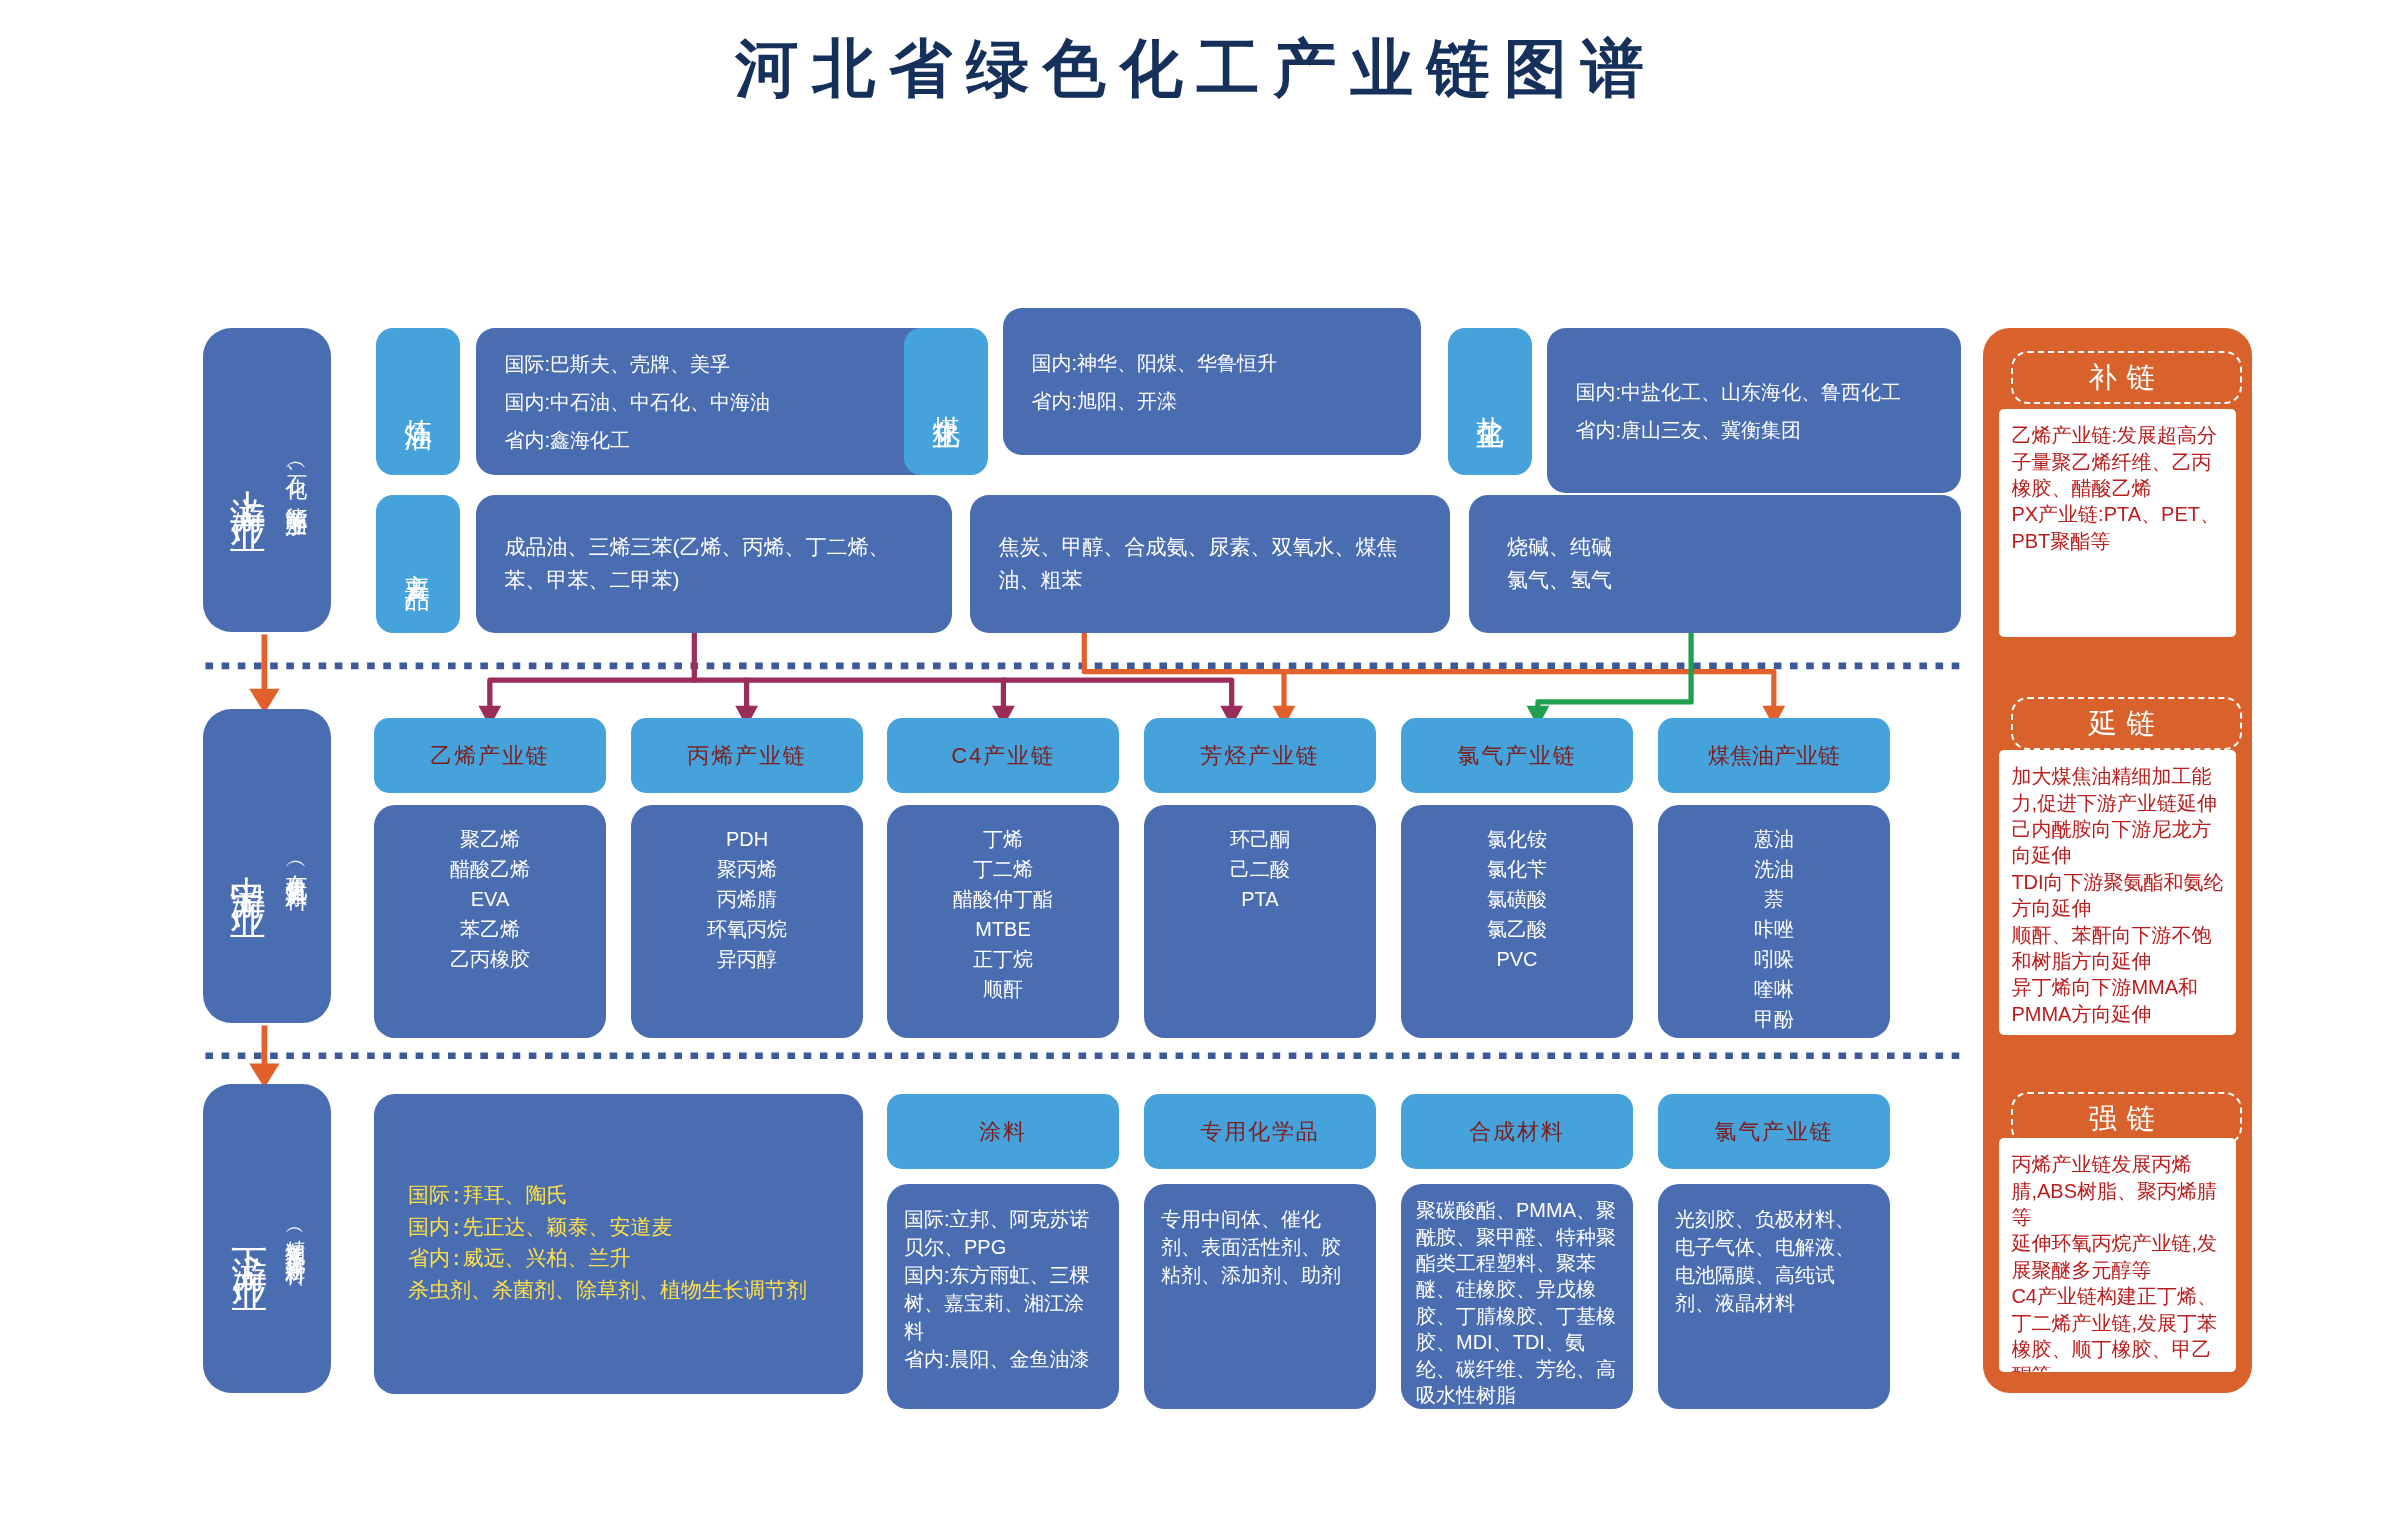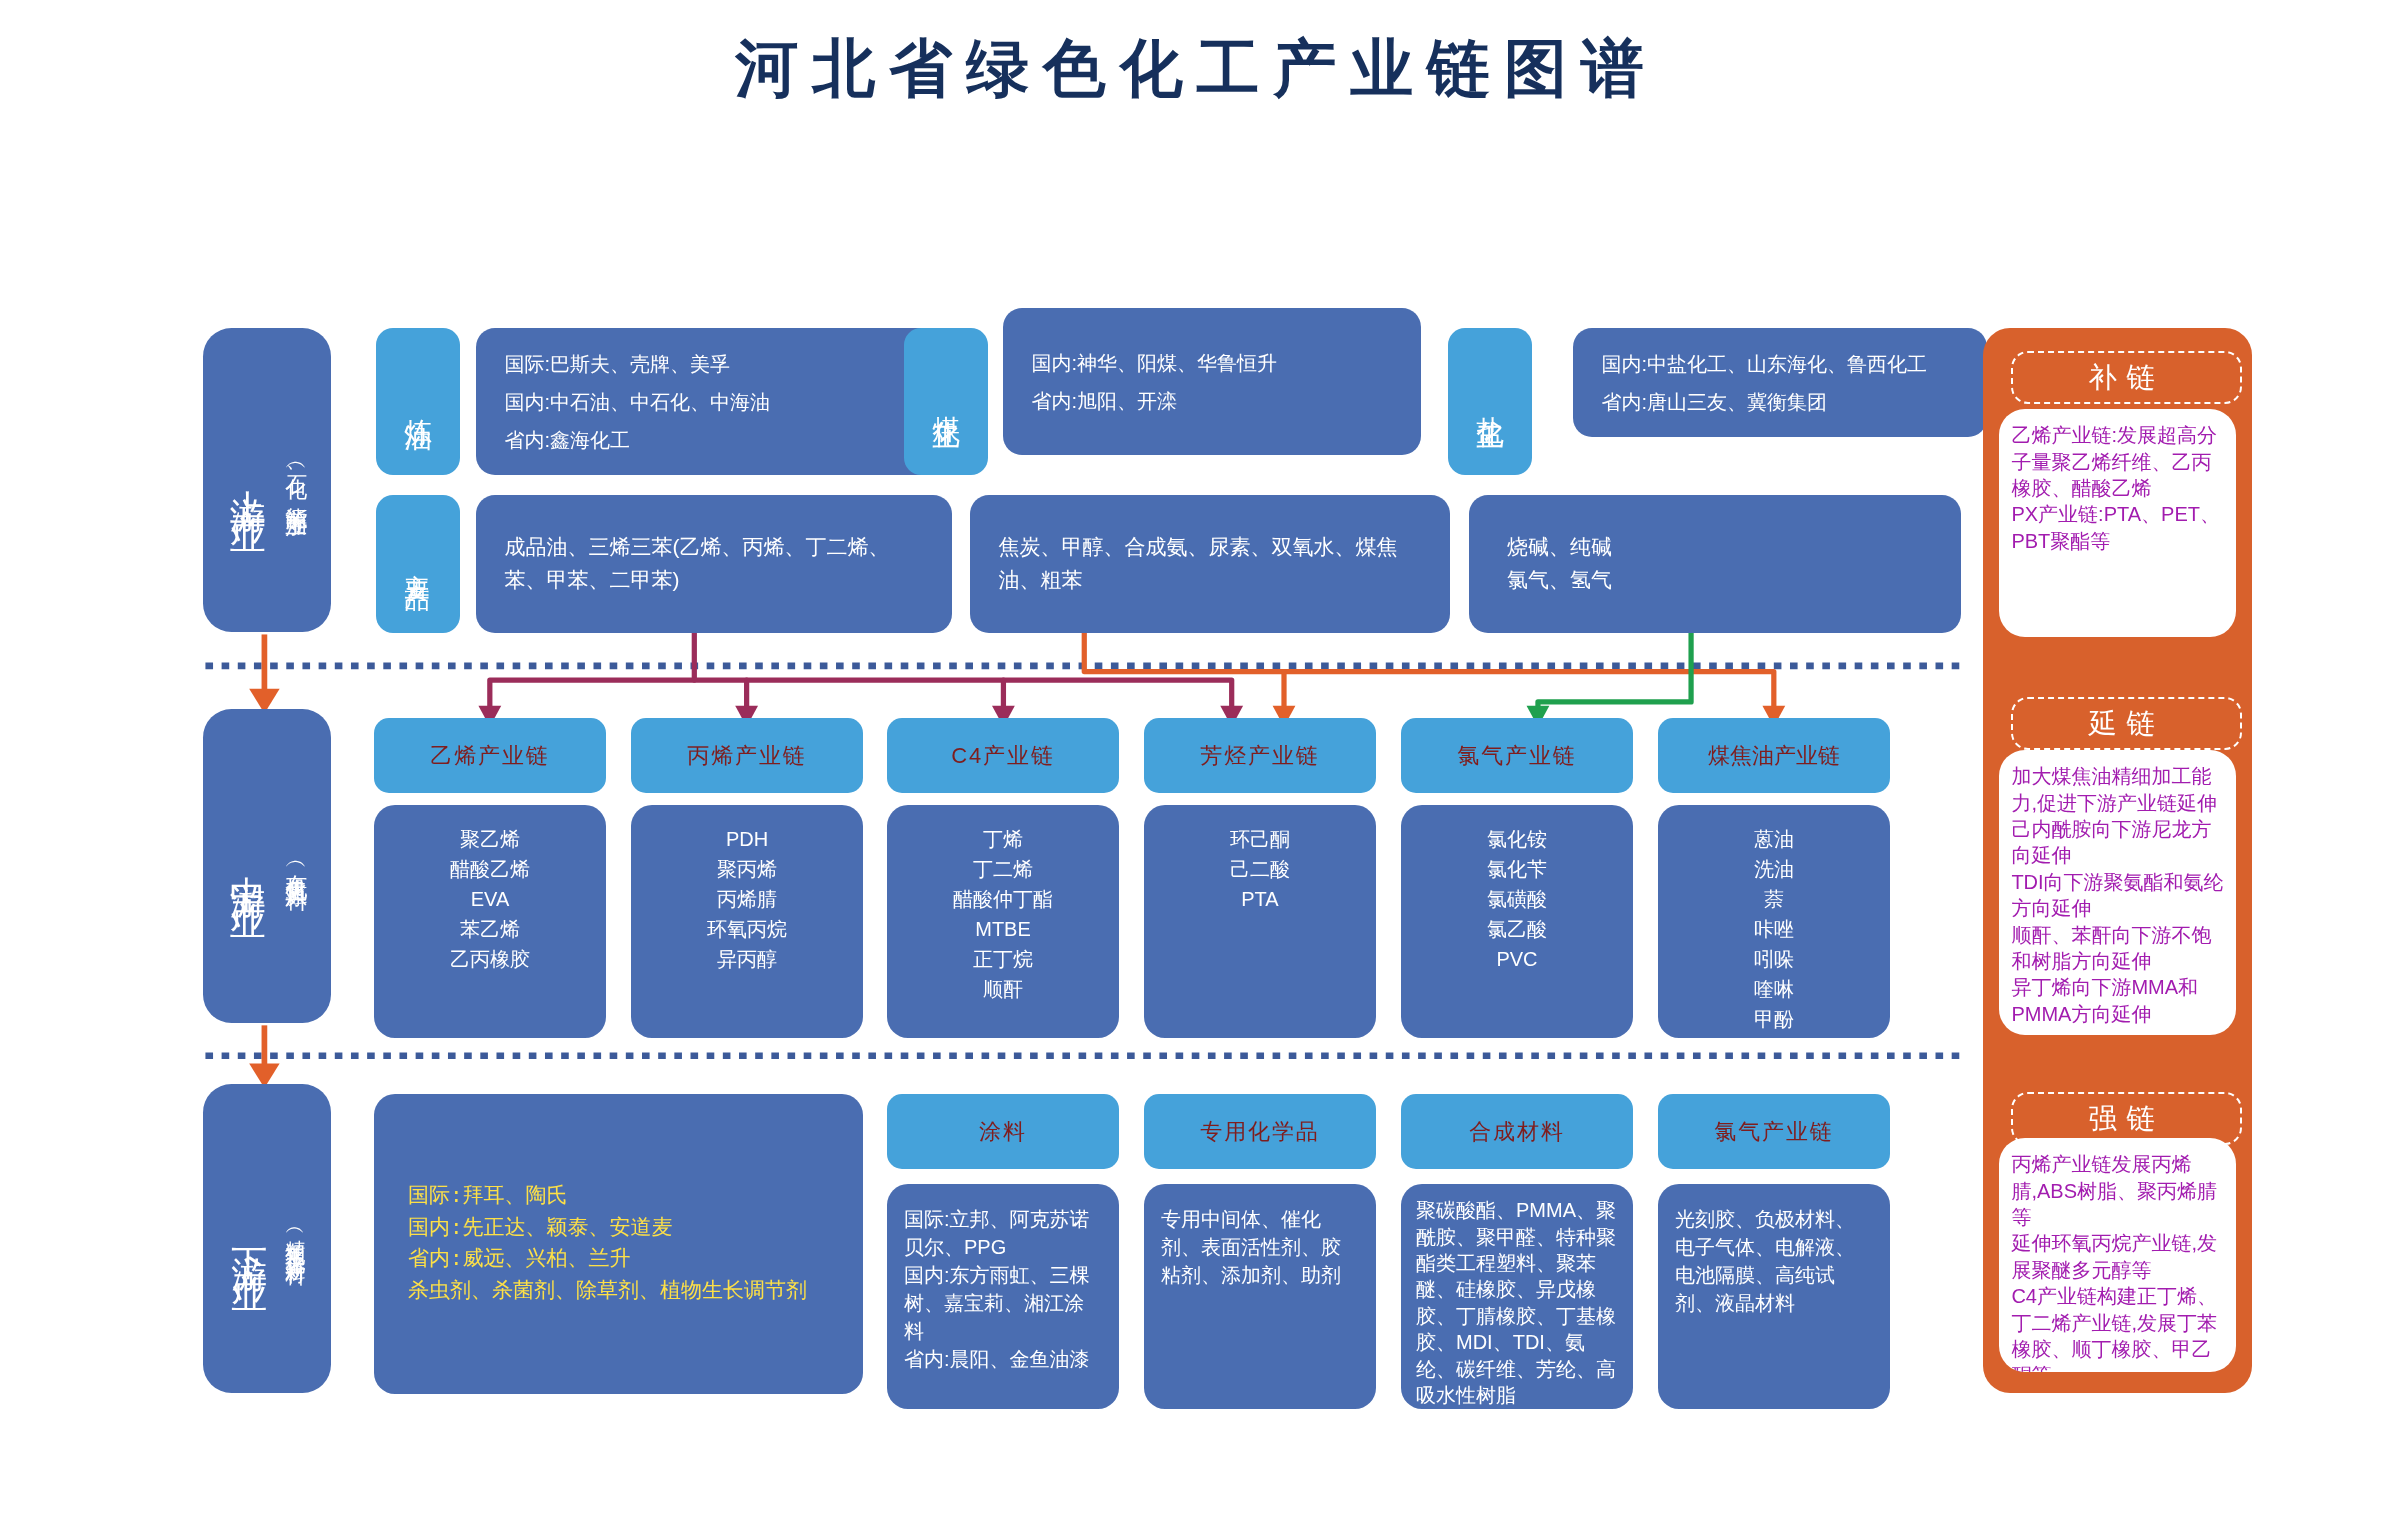--- a/index.html
+++ b/index.html
@@ -67,22 +67,22 @@
     background:#d8612c; border-radius:27px;
   }
   .side-header {
     position:absolute; left:28px; width:231px; height:53px;
     border:2.9px dashed #ffffff; border-radius:17px;
     display:flex; align-items:center; justify-content:center;
     color:#ffffff; font-size:28.5px; letter-spacing:9.5px;
   }
   .side-card {
     position:absolute; left:16px; width:237px;
-    background:#ffffff; border-radius:26px;
-    color:#a21caf; font-size:20px; line-height:1.32;
+    background:#ffffff; border-radius:5px;
+    color:#b91c1c; font-size:20px; line-height:1.32;
     padding:13.3px 12.4px; white-space:pre-line; overflow:hidden;
   }
 
   svg.overlay { position:absolute; left:0; top:0; pointer-events:none; }
 </style>
 </head>
 <body>
 
 <div class="canvas">
 
@@ -144,21 +144,21 @@
 
   <div class="tag" style="left:904px; top:328px; width:84px; height:147px;">
     <span>煤化工</span>
   </div>
   <div class="info-box" style="left:1003px; top:308px; width:418px; height:147px;">国内:神华、阳煤、华鲁恒升
 省内:旭阳、开滦</div>
 
   <div class="tag" style="left:1448px; top:328px; width:84px; height:147px;">
     <span>盐化工</span>
   </div>
-  <div class="info-box" style="left:1547px; top:328px; width:414px; height:109px;margin-left:26px;">国内:中盐化工、山东海化、鲁西化工
+  <div class="info-box" style="left:1547px; top:328px; width:414px; height:165px;">国内:中盐化工、山东海化、鲁西化工
 省内:唐山三友、冀衡集团</div>
 
   <div class="tag" style="left:376px; top:495px; width:84px; height:138px;">
     <span style="font-size:25px;">主要产品</span>
   </div>
   <div class="info-box prod" style="left:476px; top:495px; width:476px; height:138px;">成品油、三烯三苯(乙烯、丙烯、丁二烯、苯、甲苯、二甲苯)</div>
   <div class="info-box prod" style="left:970px; top:495px; width:480px; height:138px;">焦炭、甲醇、合成氨、尿素、双氧水、煤焦油、粗苯</div>
   <div class="info-box prod" style="left:1469px; top:495px; width:492px; height:138px; padding-left:38px;">烧碱、纯碱
 氯气、氢气</div>
 

